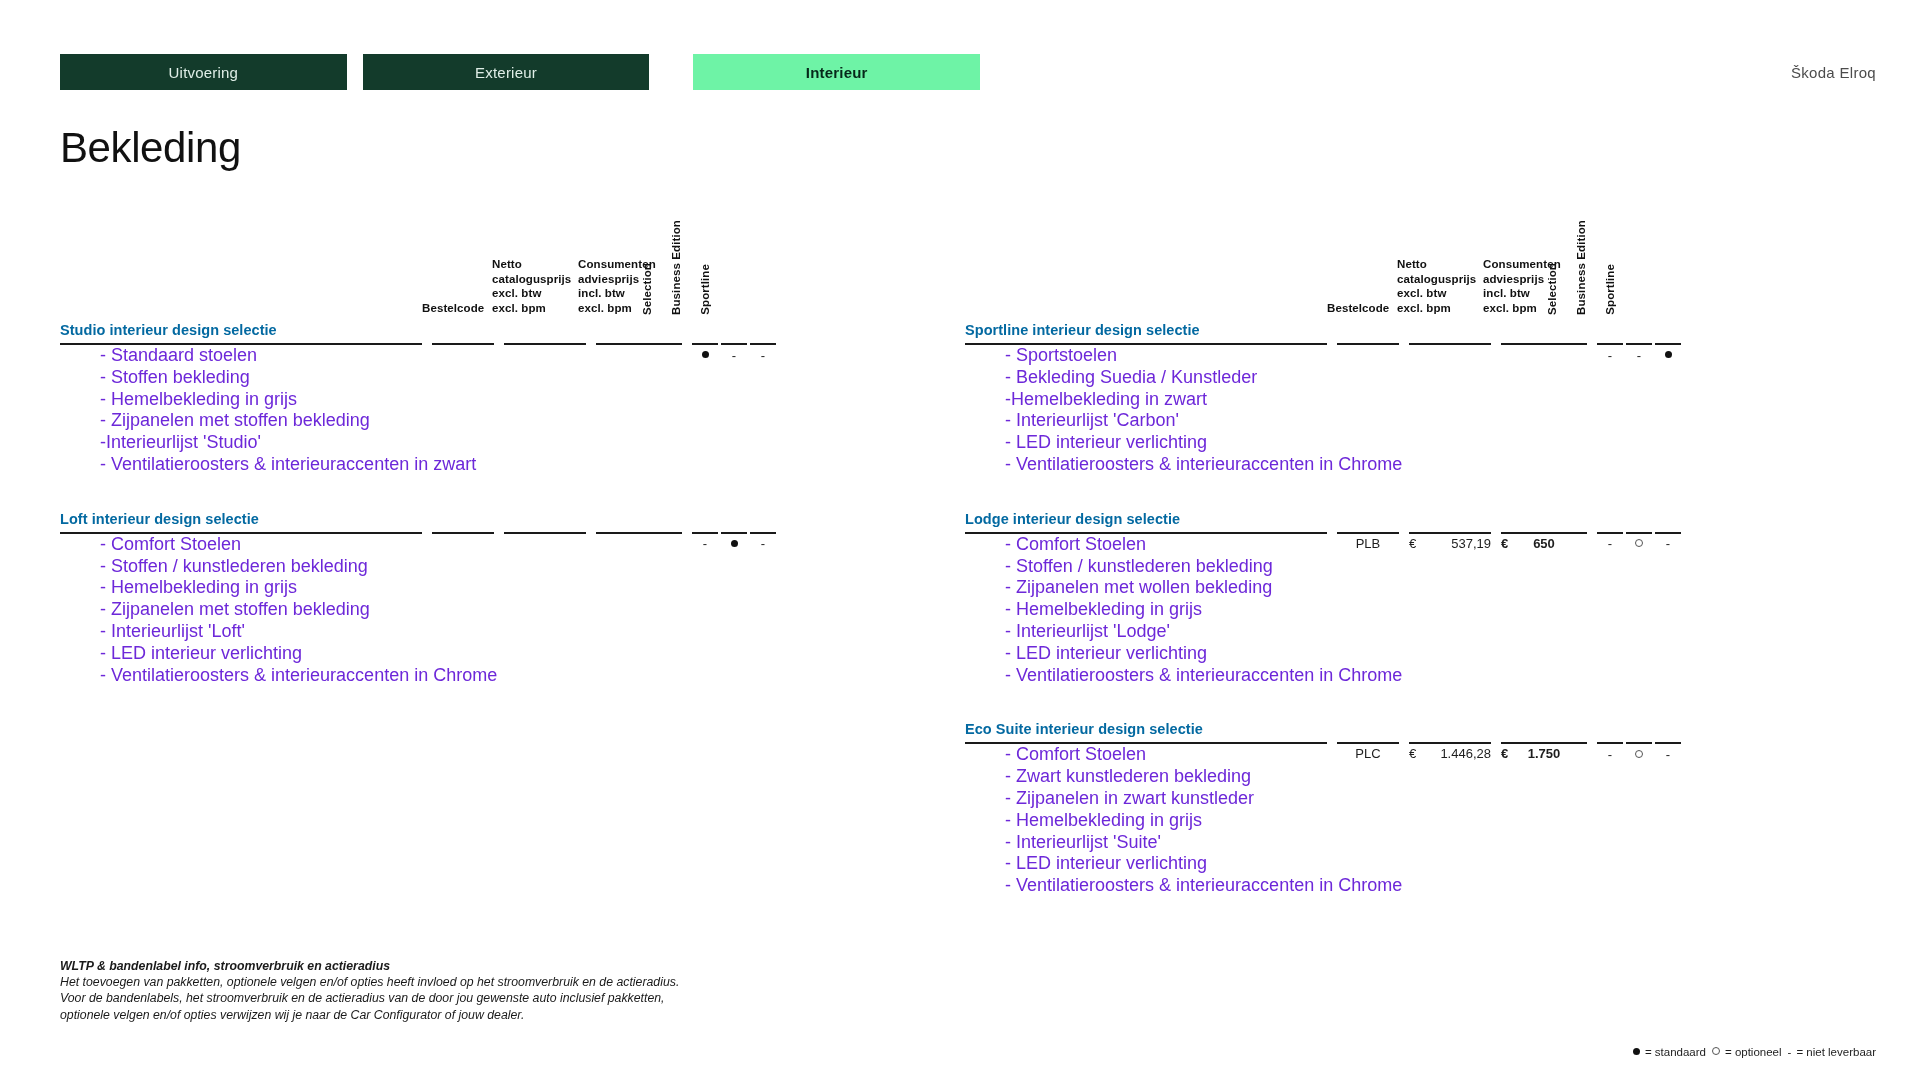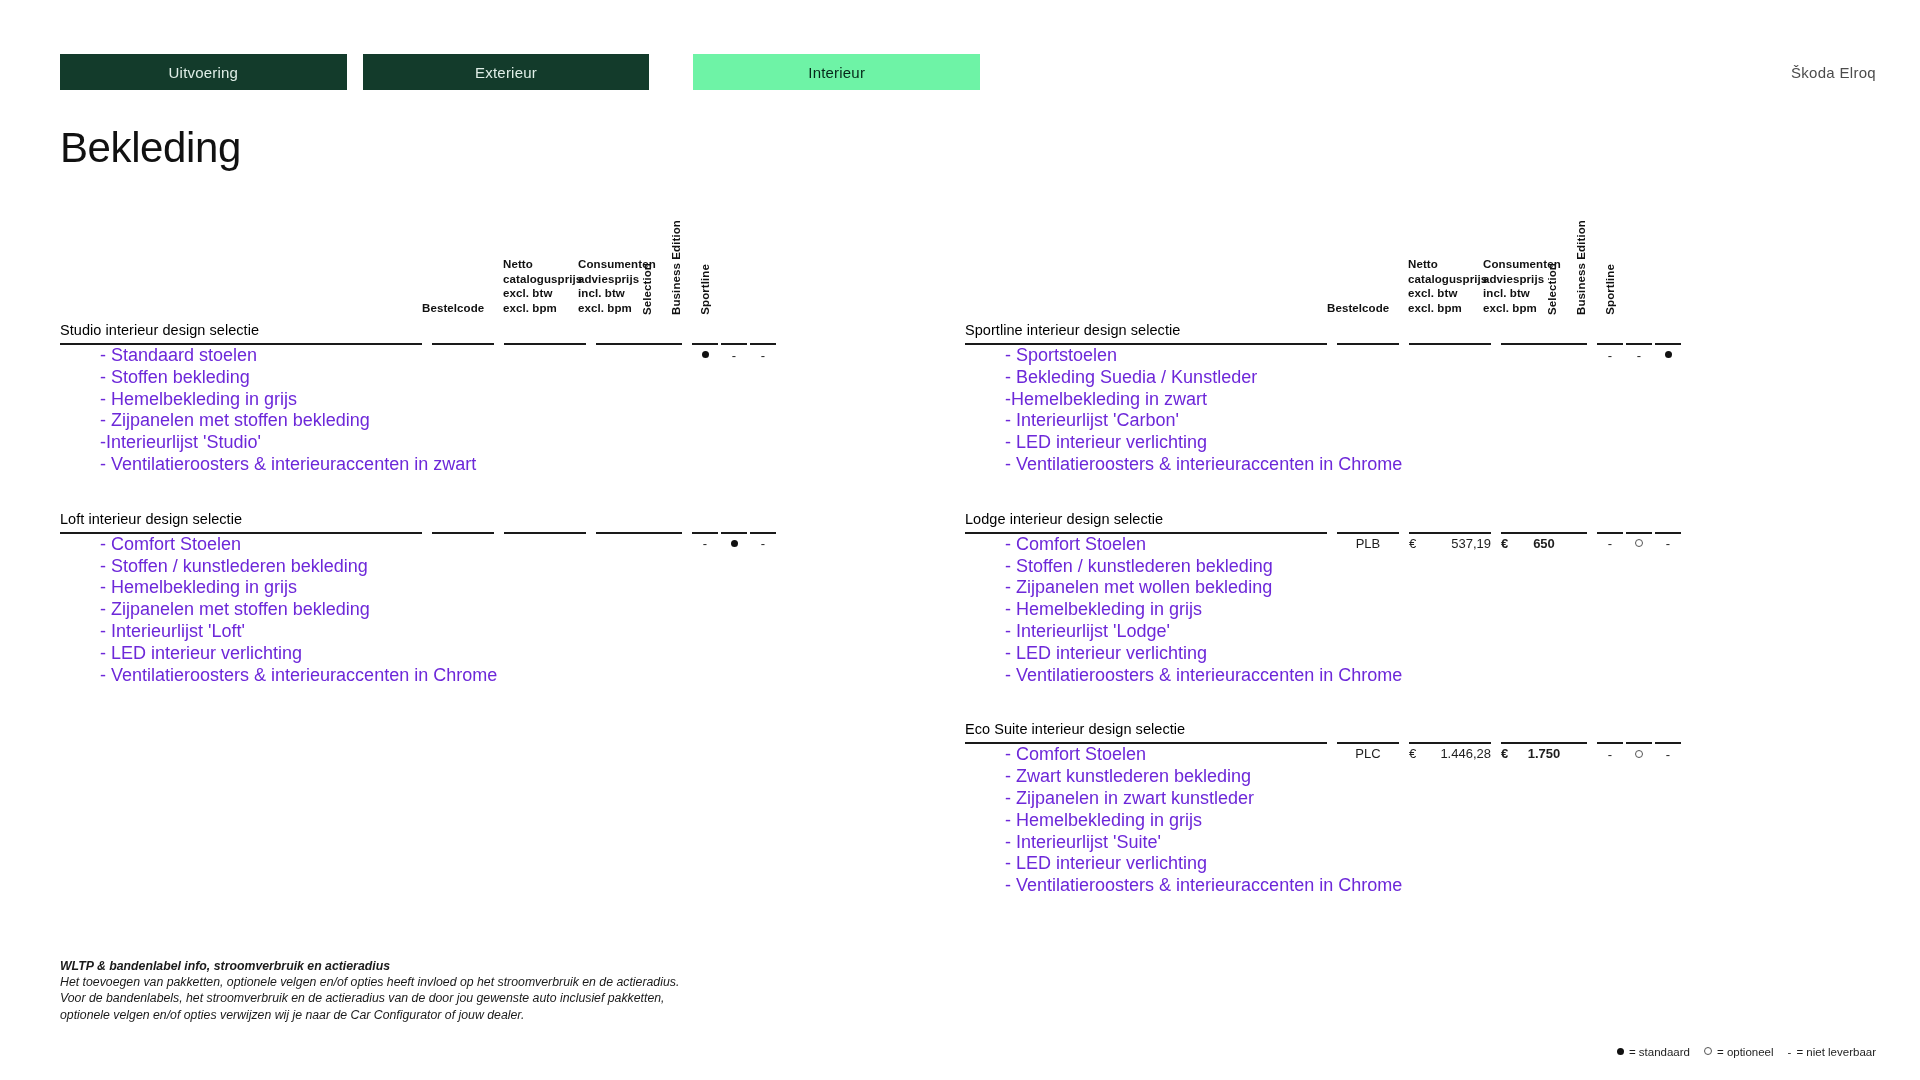--- a/index.html
+++ b/index.html
@@ -36,21 +36,21 @@
     height: 36px;
     box-sizing: border-box;
   }
   .nav-tab.inactive {
     background: #133b2b;
     color: #dfeee7;
   }
   .nav-tab.active {
     background: #6ef3a6;
     color: #06281a;
-    font-weight: normal;
+    font-weight: bold;
     margin-left: 28px;
   }
 
   .brand-label {
     position: absolute;
     right: 44px;
     top: 64px;
     font-size: 15px;
     color: #4c4c4c;
     letter-spacing: .3px;
@@ -91,40 +91,40 @@
     color: #111;
     letter-spacing: .1px;
   }
   .col-head.vertical {
     writing-mode: vertical-rl;
     transform: rotate(180deg);
     bottom: 0;
     white-space: nowrap;
   }
   .ch-bestelcode { left: 362px; width: 70px; }
-  .ch-netto      { left: 432px; width: 84px; margin-left: 11px; }
+  .ch-netto      { left: 432px; width: 84px; }
   .ch-consument  { left: 518px; width: 90px; }
   .ch-sel  { left: 580px; }
   .ch-bus  { left: 609px; }
   .ch-spo  { left: 638px; }
 
   
   .section { position: relative; margin-bottom: 4px; }
 
   .sec-title-row {
     position: relative;
     height: 30px;
   }
   .sec-title {
     position: absolute;
     left: 0;
     bottom: 7px;
     font-size: 14.5px;
-    font-weight: normal;
-    color: #000000;
+    font-weight: bold;
+    color: #0369a1;
     letter-spacing: .05px;
     white-space: nowrap;
   }
   
   .rule {
     position: absolute;
     bottom: 0;
     height: 2px;
     background: #1a1a1a;
   }
@@ -219,21 +219,21 @@
   .footer-note .fn-line { display: block; }
 
   .legend {
     position: absolute;
     right: 44px;
     bottom: 22px;
     font-size: 11.5px;
     color: #1e1e1e;
     display: flex;
     align-items: center;
-    gap: 14px;
+    gap: 6px;
   }
   .legend-item { display: inline-flex; align-items: center; gap: 5px; white-space: nowrap; }
 </style>
 </head>
 <body>
 
 <div class="nav-tabs">
   <div class="nav-tab inactive">
     <span>Uitvoering</span>
   </div>

